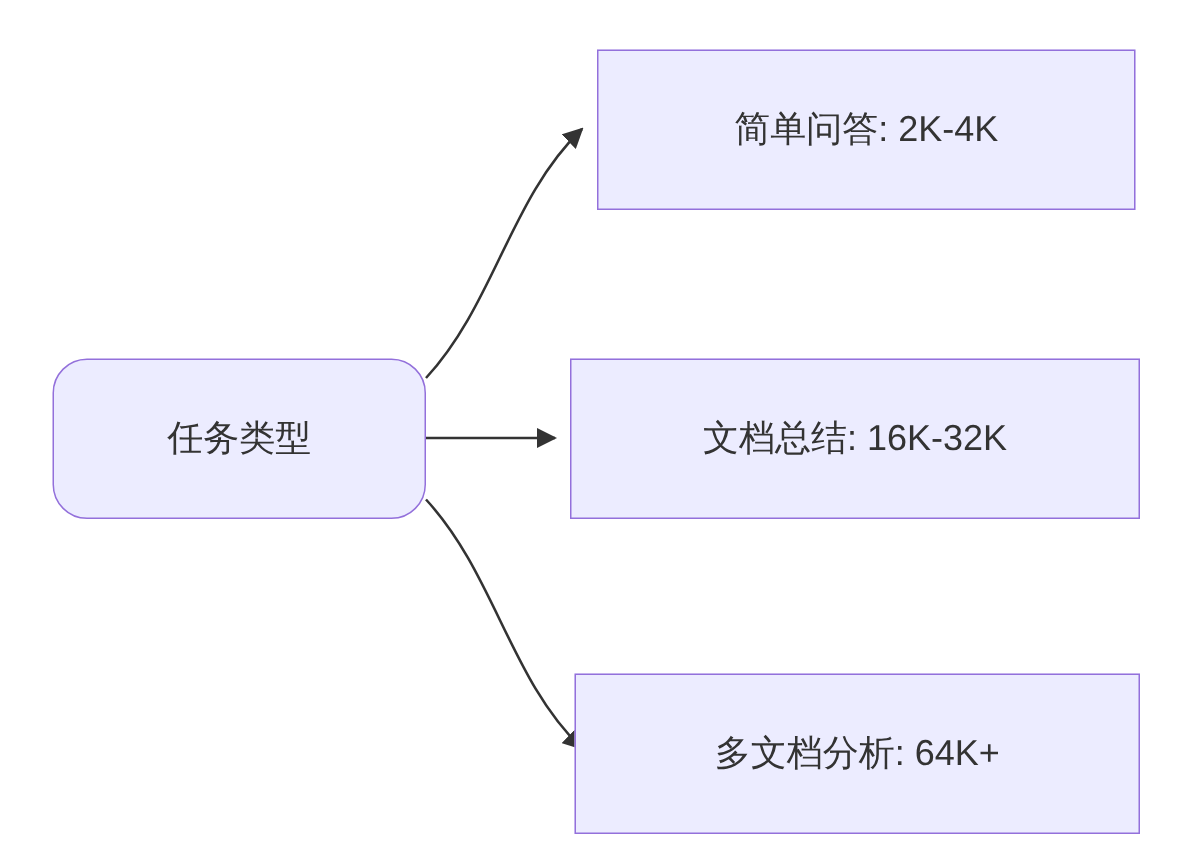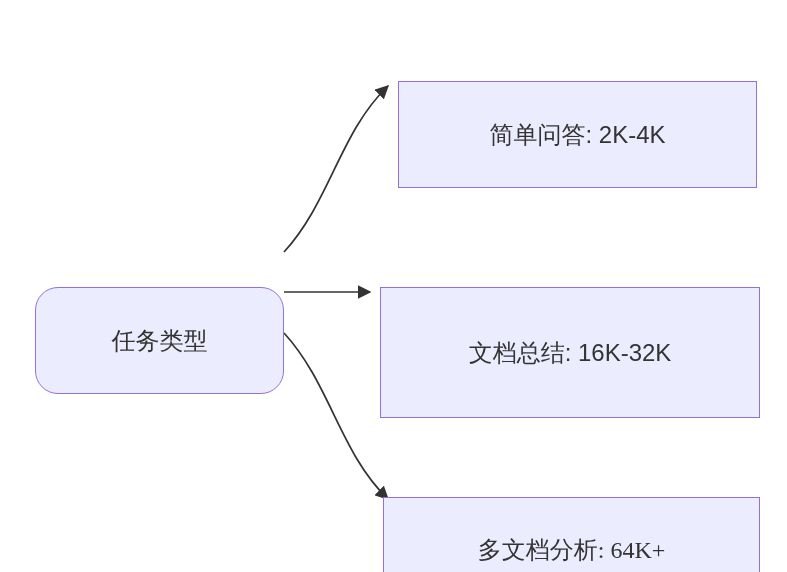--- a/index.html
+++ b/index.html
@@ -33,26 +33,25 @@
     box-sizing: border-box;
     background: var(--node-fill, #ECECFF);
     border: 1px solid var(--node-border, #9370DB);
     display: flex;
     align-items: center;
     justify-content: center;
     color: var(--text, #333333);
     font-size: 24px;
     line-height: 1.3;
     white-space: nowrap;
-    margin-top: 48px;
   }
   .node-root   { left: 35px;  top: 239px; width: 249px; height: 107px; border-radius: 23px; }
   .node-child0 { left: 398px; top: 33px;  width: 359px; height: 107px; }
-  .node-child1 { left: 380px; top: 239px; width: 380px; height: 131px; }
-  .node-child2 { left: 383px; top: 449px; width: 377px; height: 107px; font-family: Liberation Serif, serif; }
+  .node-child1 { left: 380px; top: 239px; width: 380px; height: 107px; }
+  .node-child2 { left: 383px; top: 449px; width: 377px; height: 107px; }
 </style>
 </head>
 <body>
 
 <div class="canvas">
 
   <svg class="edges" viewBox="0 0 787 572" xmlns="http://www.w3.org/2000/svg">
     <defs>
       <marker id="arrowhead" viewBox="0 0 10 10" refX="9" refY="5" markerWidth="8" markerHeight="8" orient="auto-start-reverse">
         <path d="M0,0 L10,5 L0,10 z" style="fill: var(--arrow, #333333);"></path>

